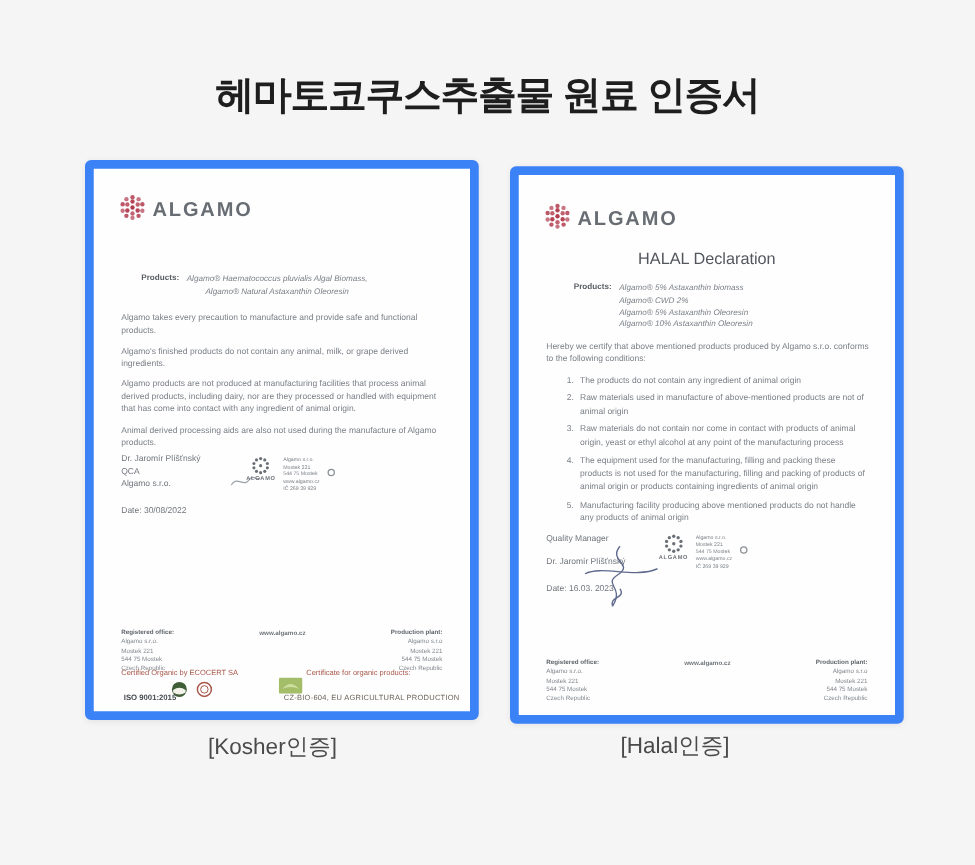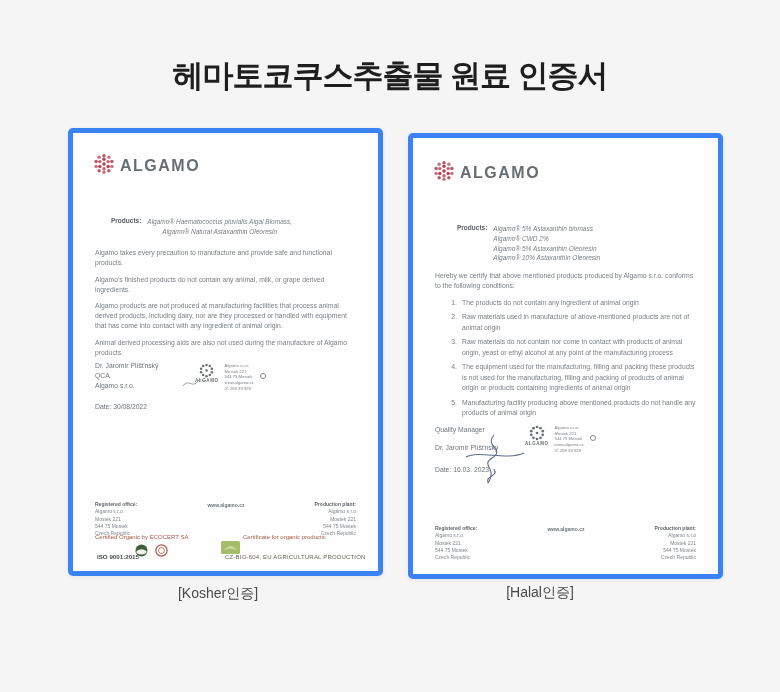--- a/index.html
+++ b/index.html
@@ -16,21 +16,21 @@
   .page-title {
     position:absolute; top:55px; left:0; width:780px;
     text-align:center;
     font-size:31px; font-weight:800; color:#1e1e1e;
     letter-spacing:-1px;
   }
 
   
   .doc {
     position:absolute; width:315px; background:#fefefe;
-    border:5px solid #3b82f6; border-radius:5px;
+    border:7px solid #3b82f6; border-radius:5px;
     box-shadow:0 1px 5px rgba(0,0,0,.07);
     color:#73787f;
   }
   .doc-kosher { left:68px; top:128px; height:448px; }
   .doc-halal  { left:408px; top:133px; height:446px; }
 
   .brand { position:absolute; display:flex; align-items:center; gap:5px; }
   .brand-name {
     font-size:16px; font-weight:bold; color:#686d74; letter-spacing:1.5px;
   }
@@ -70,21 +70,21 @@
   .foot-col .foot-label { font-weight:bold; color:#5f646a; }
   .foot-col.right { text-align:right; }
   .foot-site { font-size:5px; font-weight:bold; color:#6f747a; padding-top:1px; }
 
   .cert-text { position:absolute; font-size:6px; color:#a8574a; }
   .seals { position:absolute; display:flex; gap:7px; align-items:center; }
   .iso-text { position:absolute; font-size:6.2px; font-weight:bold; color:#474b50; }
   .bio-text { position:absolute; font-size:6px; color:#6b6257; letter-spacing:.2px; }
 
   .caption {
-    position:absolute; font-size:14px; color:#4a4a4a; text-align:center; width:200px;
+    position:absolute; font-size:18px; color:#4a4a4a; text-align:center; width:200px;
   }
   .caption-kosher { left:118px; top:585px; }
   .caption-halal  { left:440px; top:584px; }
 
   .sig-svg { position:absolute; }
 </style>
 </head>
 <body>
 
 <div class="stage">
@@ -247,20 +247,21 @@
               <circle cx="12" cy="17.2" r="1.9" opacity=".8"></circle>
             <circle cx="7.5" cy="14.6" r="1.9" opacity=".95"></circle>
               <circle cx="7.5" cy="9.4" r="1.9" opacity=".8"></circle>
             <circle cx="12" cy="12" r="1.9"></circle>
           </g>
         </svg>
       </span>
       <span class="brand-name">ALGAMO</span>
     </div>
 
+    <div class="doc-heading" style="top:59px;">HALAL Declaration</div>
 
     <div class="products-row" style="left:44px; top:86px;">
       <span class="products-label">Products:</span>
       <span class="products-lines">
         <div>Algamo® 5% Astaxanthin biomass</div>
         <div>Algamo® CWD 2%</div>
         <div>Algamo® 5% Astaxanthin Oleoresin</div>
         <div>Algamo® 10% Astaxanthin Oleoresin</div>
       </span>
     </div>

